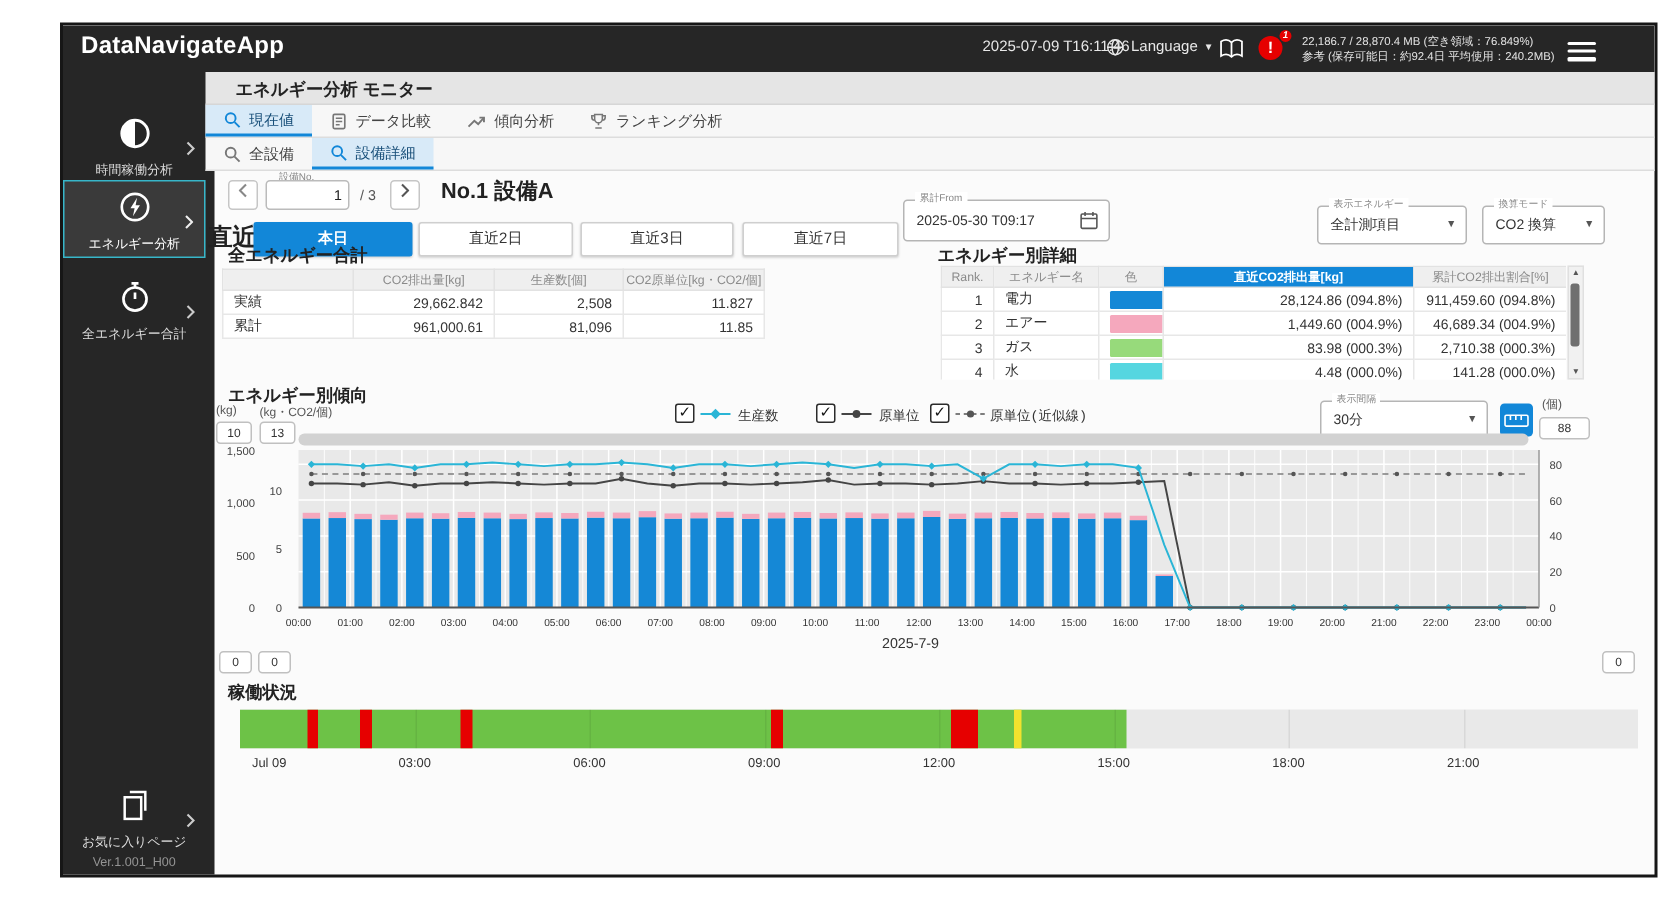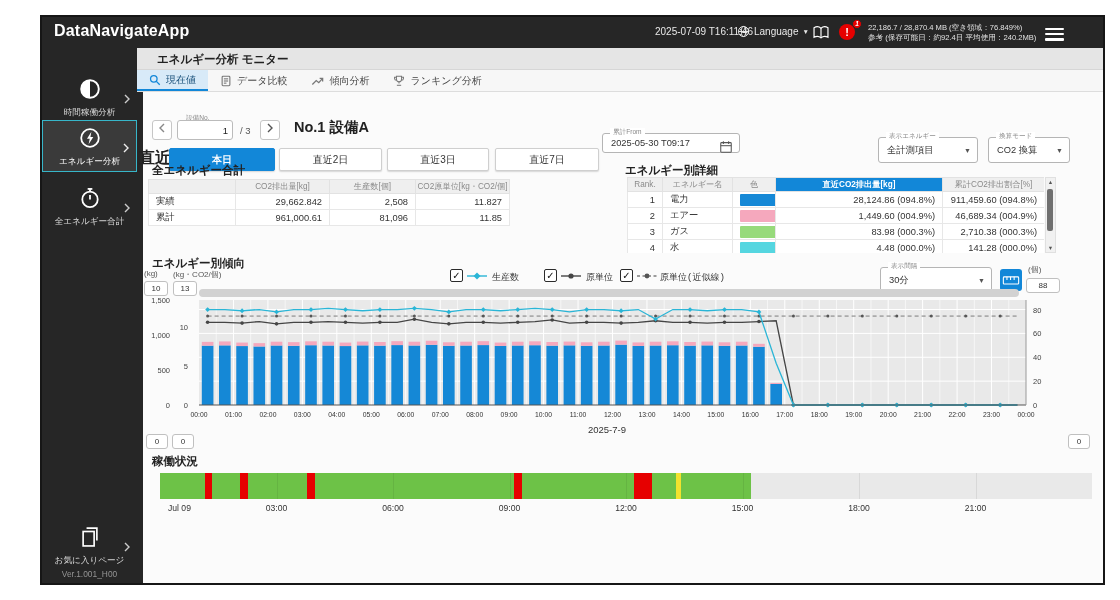--- a/index.html
+++ b/index.html
@@ -196,20 +196,40 @@
             <path d="M4 2.5 H1.8 V4 A2.2 2.2 0 0 0 4 6"></path>
             <path d="M10 2.5 H12.2 V4 A2.2 2.2 0 0 1 10 6"></path>
             <line x1="7" y1="8" x2="7" y2="10"></line>
             <line x1="4.5" y1="12" x2="9.5" y2="12"></line>
           </g>
         </svg>
       <span>ランキング分析</span>
     </div>
   </div>
 
+  <div class="abs tabrow" style="top:75px;">
+    <div class="tab">
+      <svg width="12" height="12" viewBox="0 0 14 14">
+          <g fill="none" stroke="currentColor" stroke-width="1.5">
+            <circle cx="5.6" cy="5.6" r="3.8"></circle>
+            <line x1="8.6" y1="8.6" x2="12.5" y2="12.5"></line>
+          </g>
+        </svg>
+      <span>全設備</span>
+    </div>
+    <div class="tab sel">
+      <svg width="12" height="12" viewBox="0 0 14 14">
+          <g fill="none" stroke="currentColor" stroke-width="1.5">
+            <circle cx="5.6" cy="5.6" r="3.8"></circle>
+            <line x1="8.6" y1="8.6" x2="12.5" y2="12.5"></line>
+          </g>
+        </svg>
+      <span>設備詳細</span>
+    </div>
+  </div>
 
   <div class="abs sqbtn" style="left:110px;top:103px;">
     <svg width="6" height="10" viewBox="0 0 6 10">
         <path d="M5 1 L1 5 L5 9" fill="none" stroke="#888" stroke-width="1.4"></path>
       </svg>
   </div>
   <div class="abs flabel" style="left:141px;top:97px;background:#fbfbfb;">設備No.</div>
   <div class="abs inp" style="left:135px;top:103px;width:56px;height:20px;">1</div>
   <div class="abs" style="left:198px;top:108px;font-size:9.5px;color:#555;">/ 3</div>
   <div class="abs sqbtn" style="left:218px;top:103px;">
@@ -218,21 +238,21 @@
       </svg>
   </div>
   <div class="abs" style="left:252px;top:101px;font-size:14.5px;font-weight:bold;color:#222;">No.1 設備A</div>
 
   <div class="abs" style="left:97px;top:131px;font-size:16px;font-weight:bold;color:#222;">直近</div>
   <div class="abs pbtn sel" style="left:127px;top:131px;width:106px;">本日</div>
   <div class="abs pbtn" style="left:237px;top:131px;width:103px;">直近2日</div>
   <div class="abs pbtn" style="left:345px;top:131px;width:102px;">直近3日</div>
   <div class="abs pbtn" style="left:453px;top:131px;width:104px;">直近7日</div>
 
-  <div class="abs fieldset" style="left:560px;top:116px;width:138px;height:20px;padding-left:20px;">
+  <div class="abs fieldset" style="left:560px;top:116px;width:138px;height:28px;padding-left:20px;">
     <span class="flabel">累計From</span>
     <span class="fval">2025-05-30 T09:17</span>
     <svg style="position:absolute;right:6px;top:6px;" width="14" height="14" viewBox="0 0 16 16">
         <g fill="none" stroke="#555" stroke-width="1.2">
           <rect x="2" y="3" width="12" height="11" rx="1"></rect>
           <line x1="5" y1="1.5" x2="5" y2="4.5"></line>
           <line x1="11" y1="1.5" x2="11" y2="4.5"></line>
           <line x1="2" y1="6.5" x2="14" y2="6.5"></line>
         </g>
       </svg>

